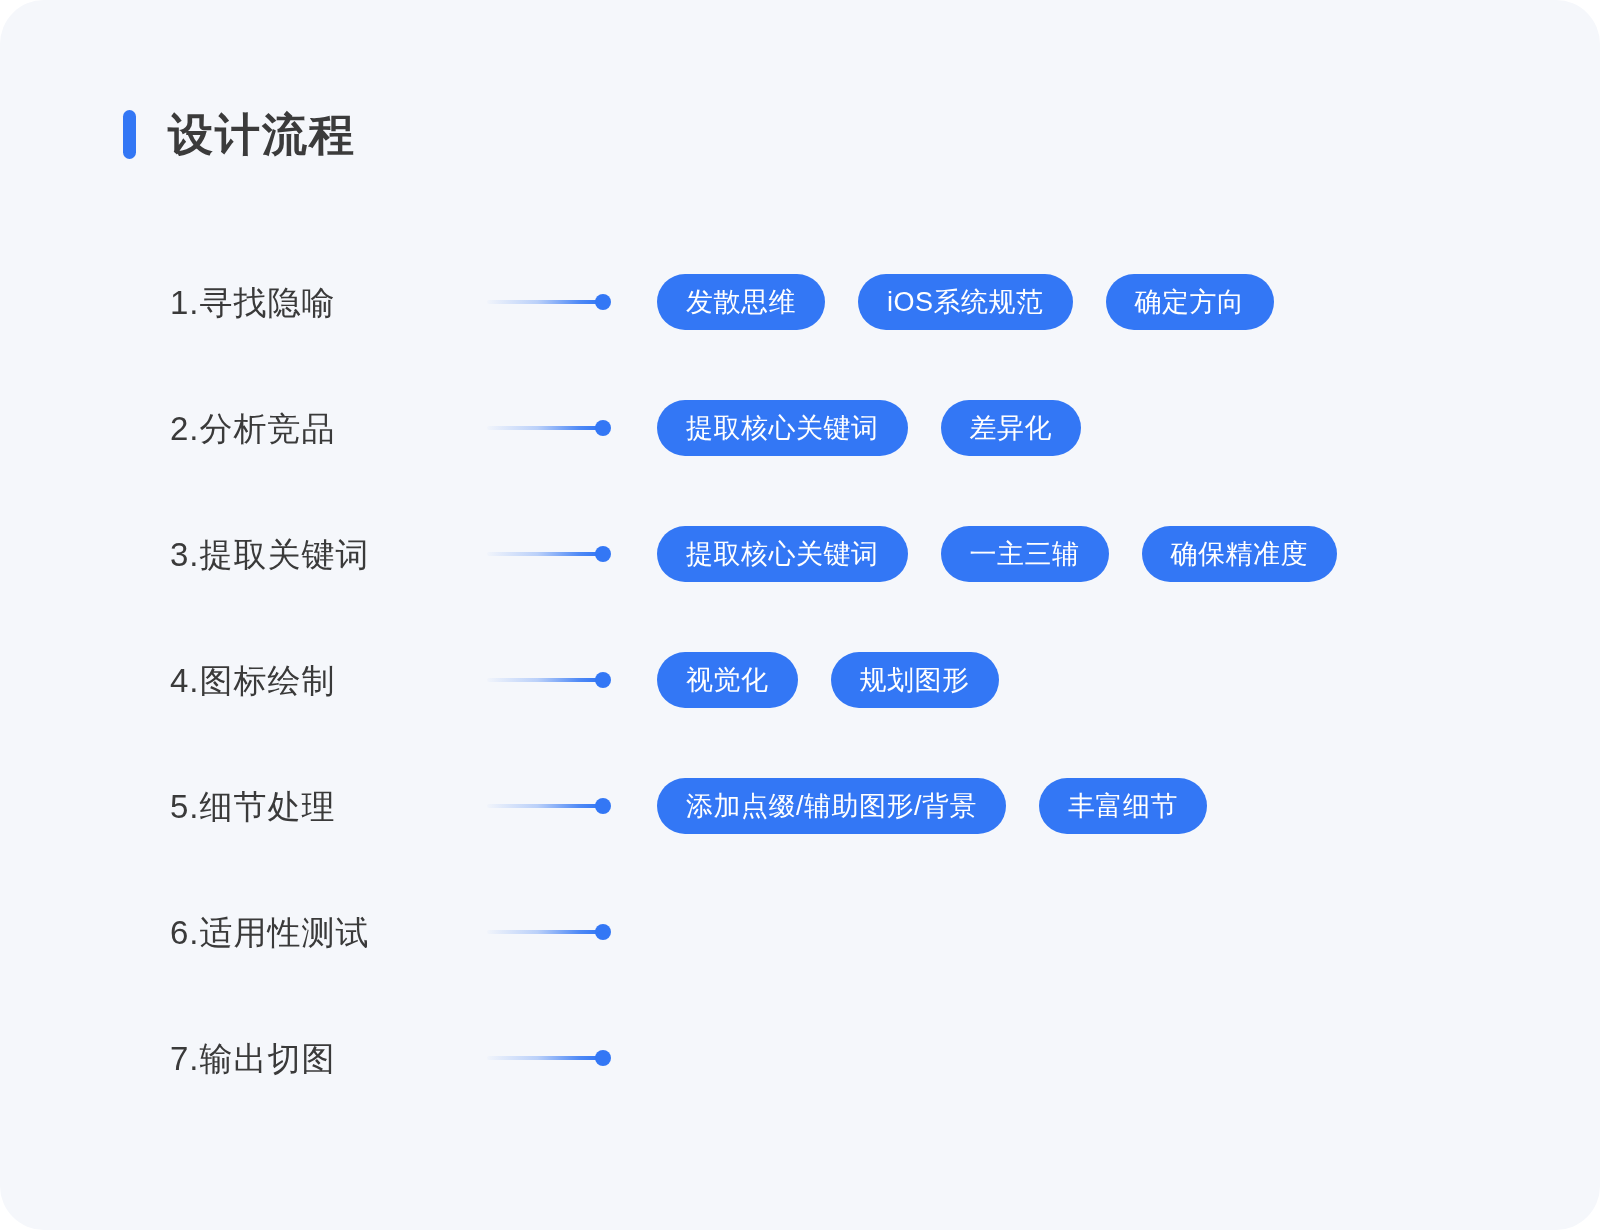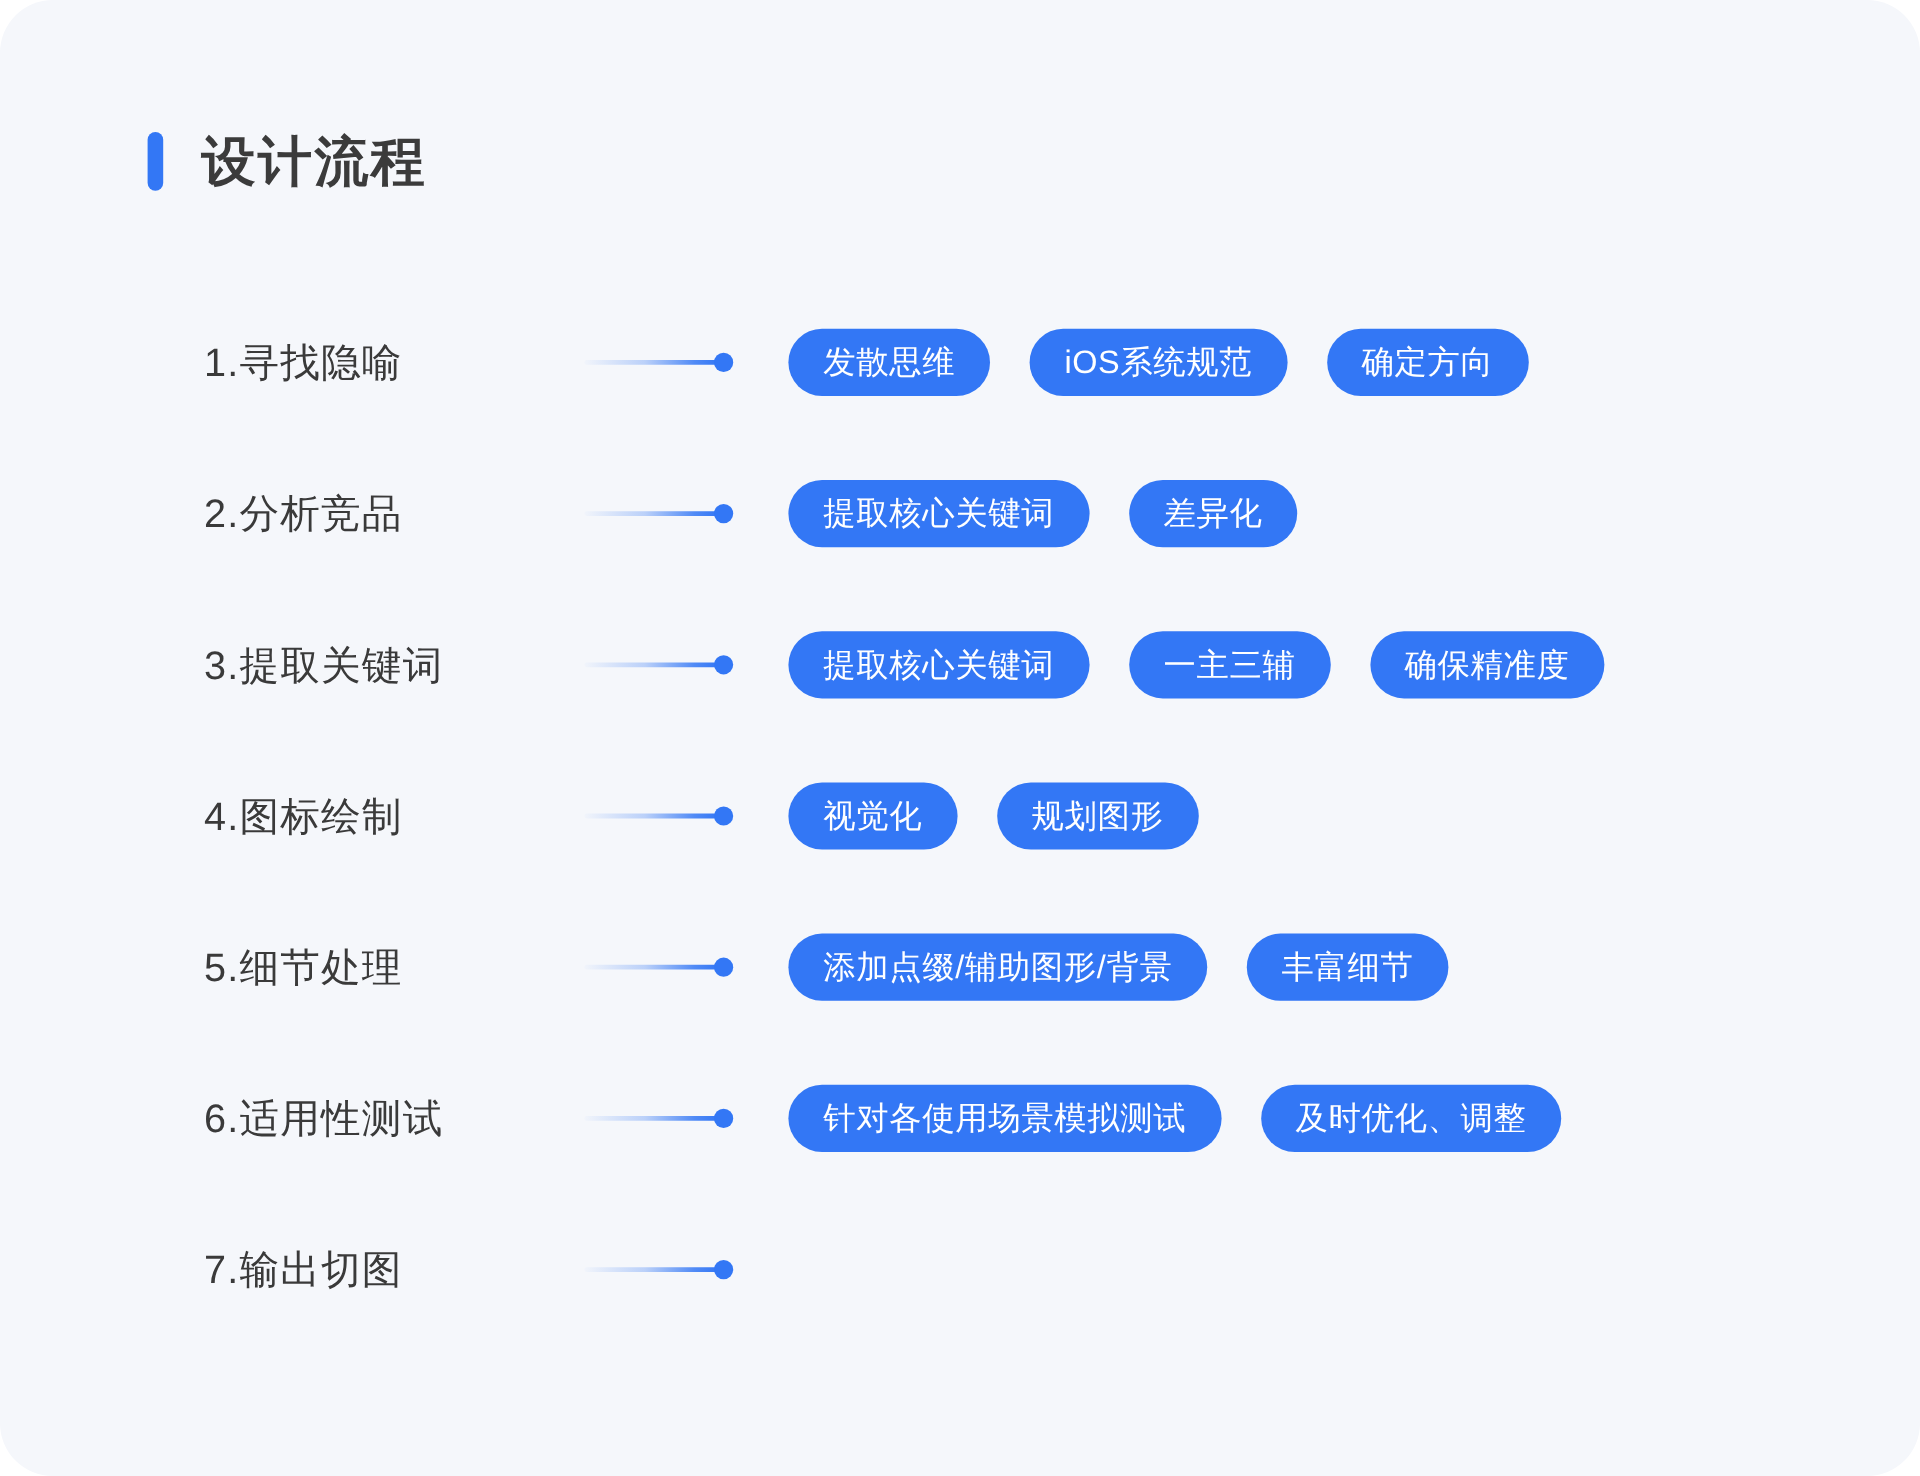--- a/index.html
+++ b/index.html
@@ -195,24 +195,20 @@
           <div class="pill">添加点缀/辅助图形/背景</div>
           <div class="pill">丰富细节</div>
         </div>
       </div>
       <div class="flow-row">
         <div class="step-label">6.适用性测试</div>
         <div class="connector">
           <div class="connector-line"></div>
           <div class="connector-dot"></div>
         </div>
-        <div class="pill-group">
-          <div class="pill">针对各使用场景模拟测试</div>
-          <div class="pill">及时优化、调整</div>
-        </div>
       </div>
       <div class="flow-row">
         <div class="step-label">7.输出切图</div>
         <div class="connector">
           <div class="connector-line"></div>
           <div class="connector-dot"></div>
         </div>
       </div>
     </div>
 

